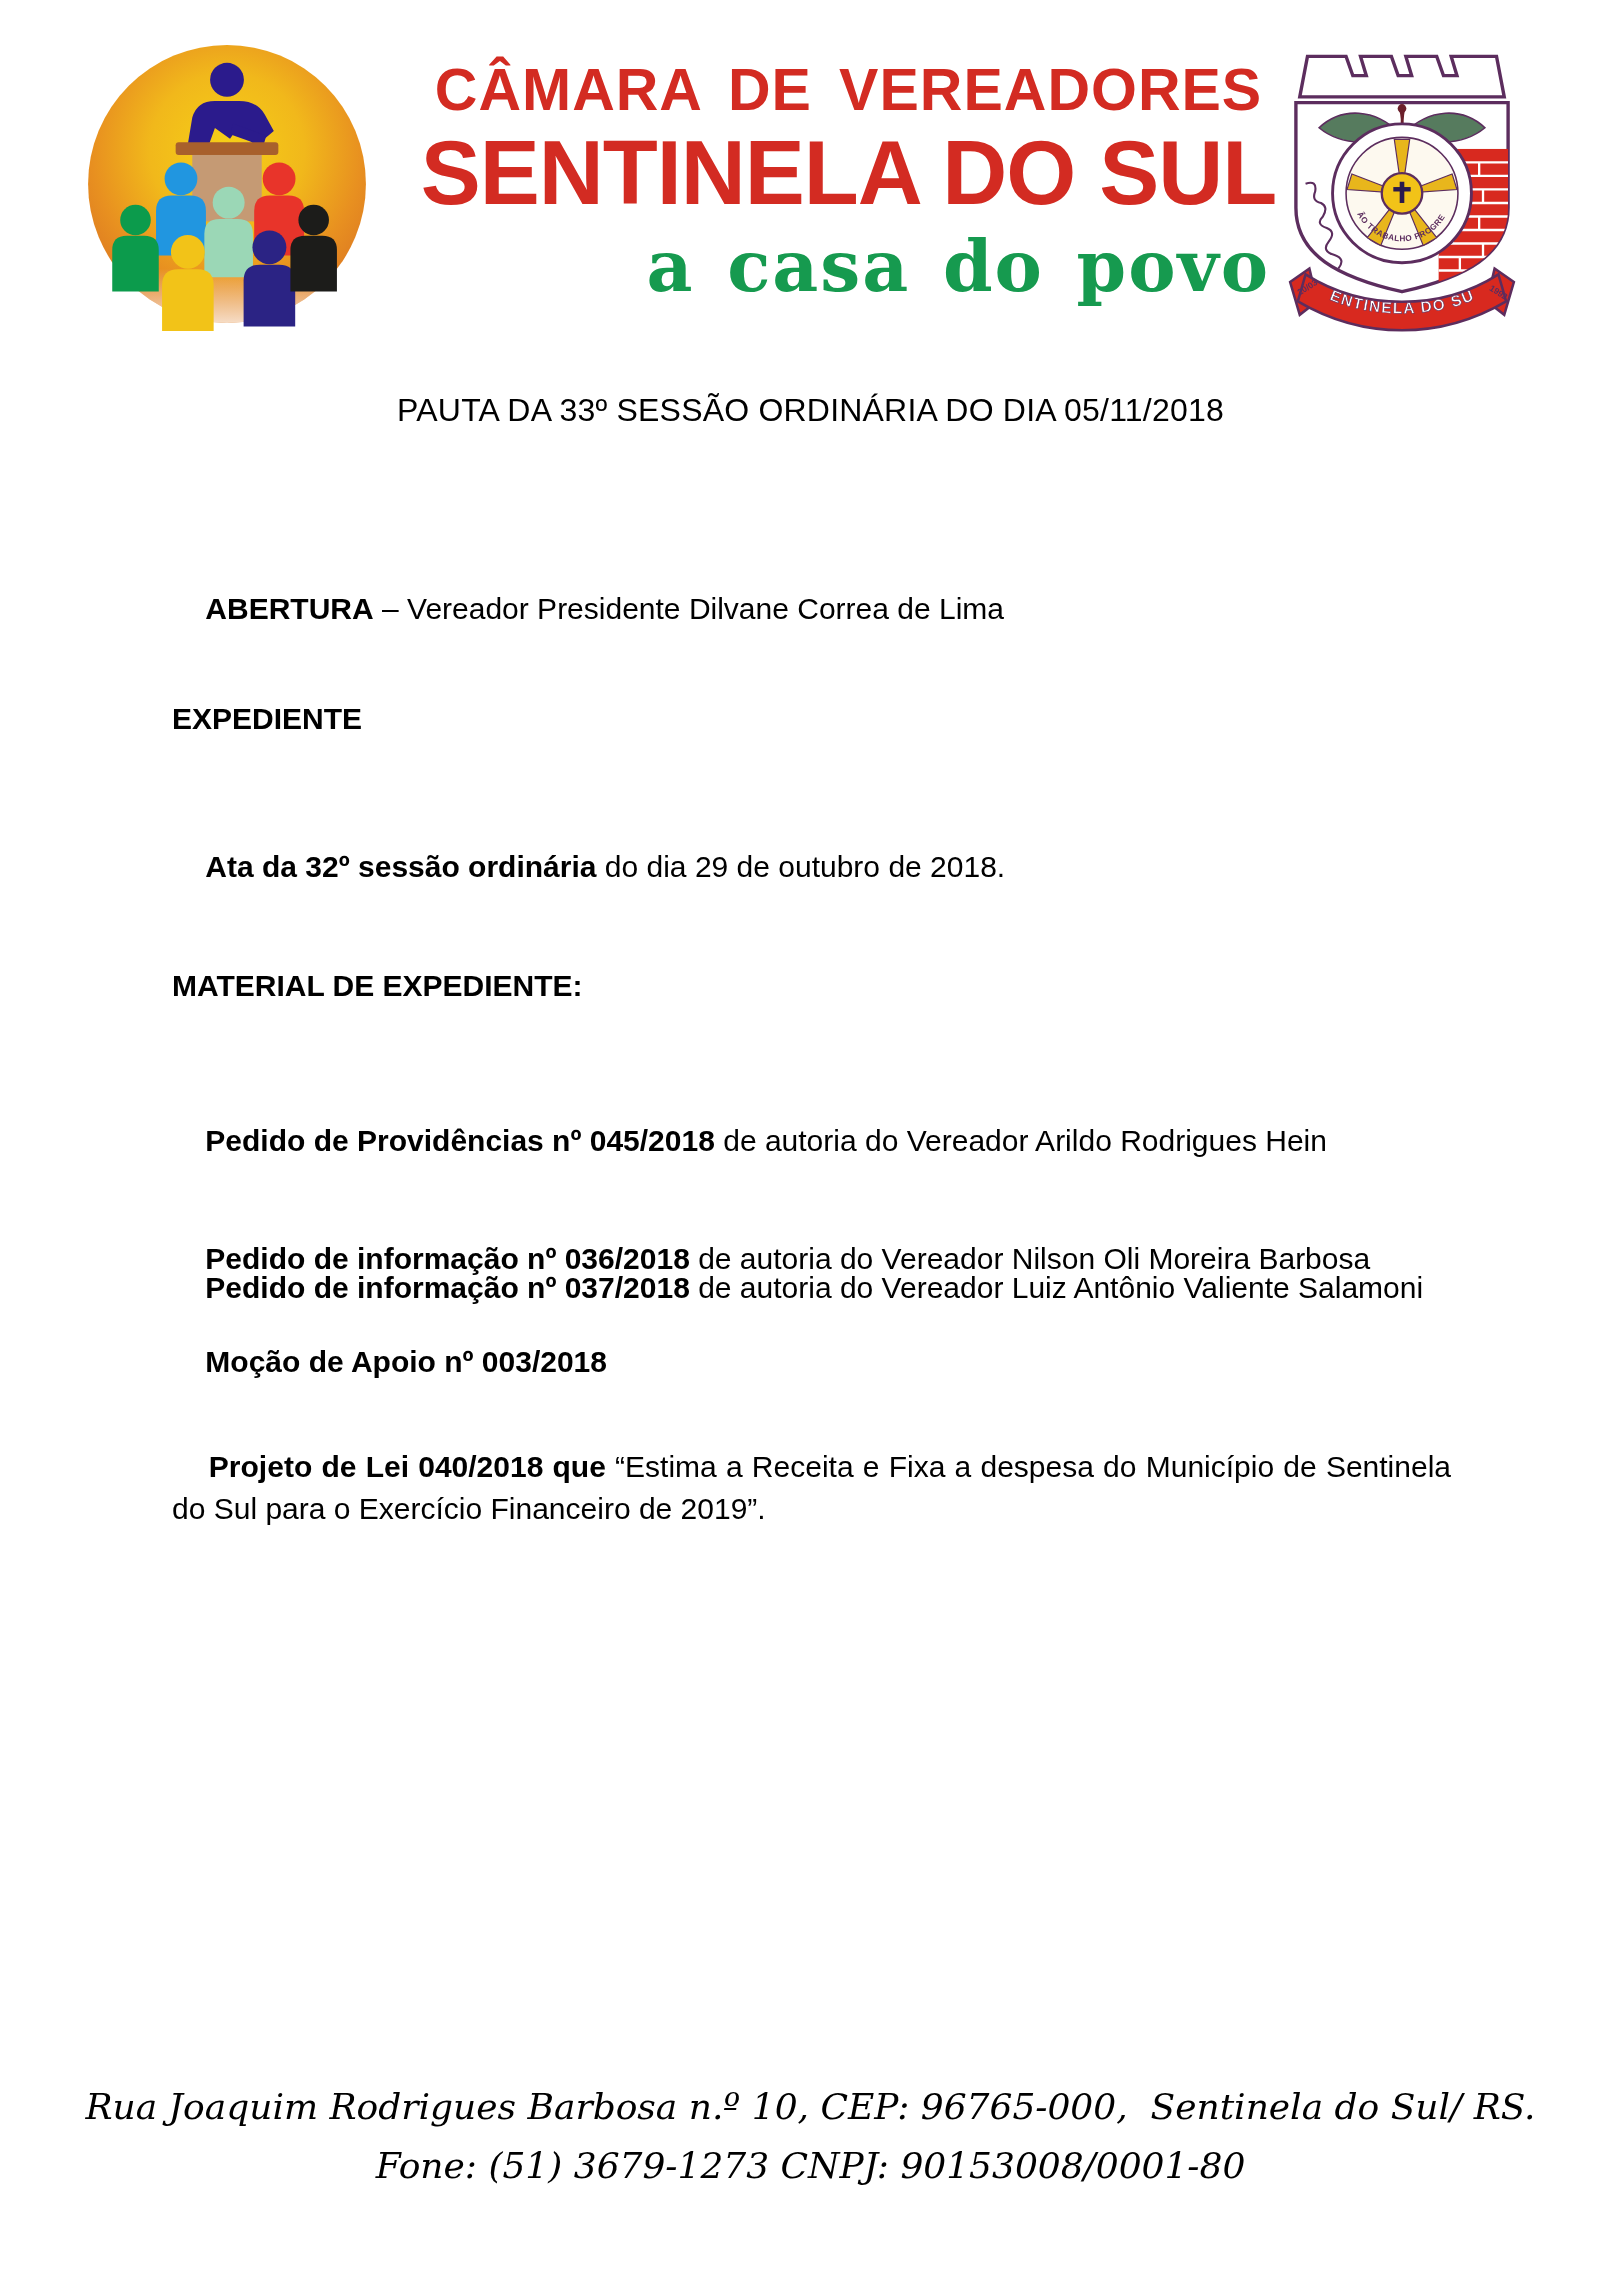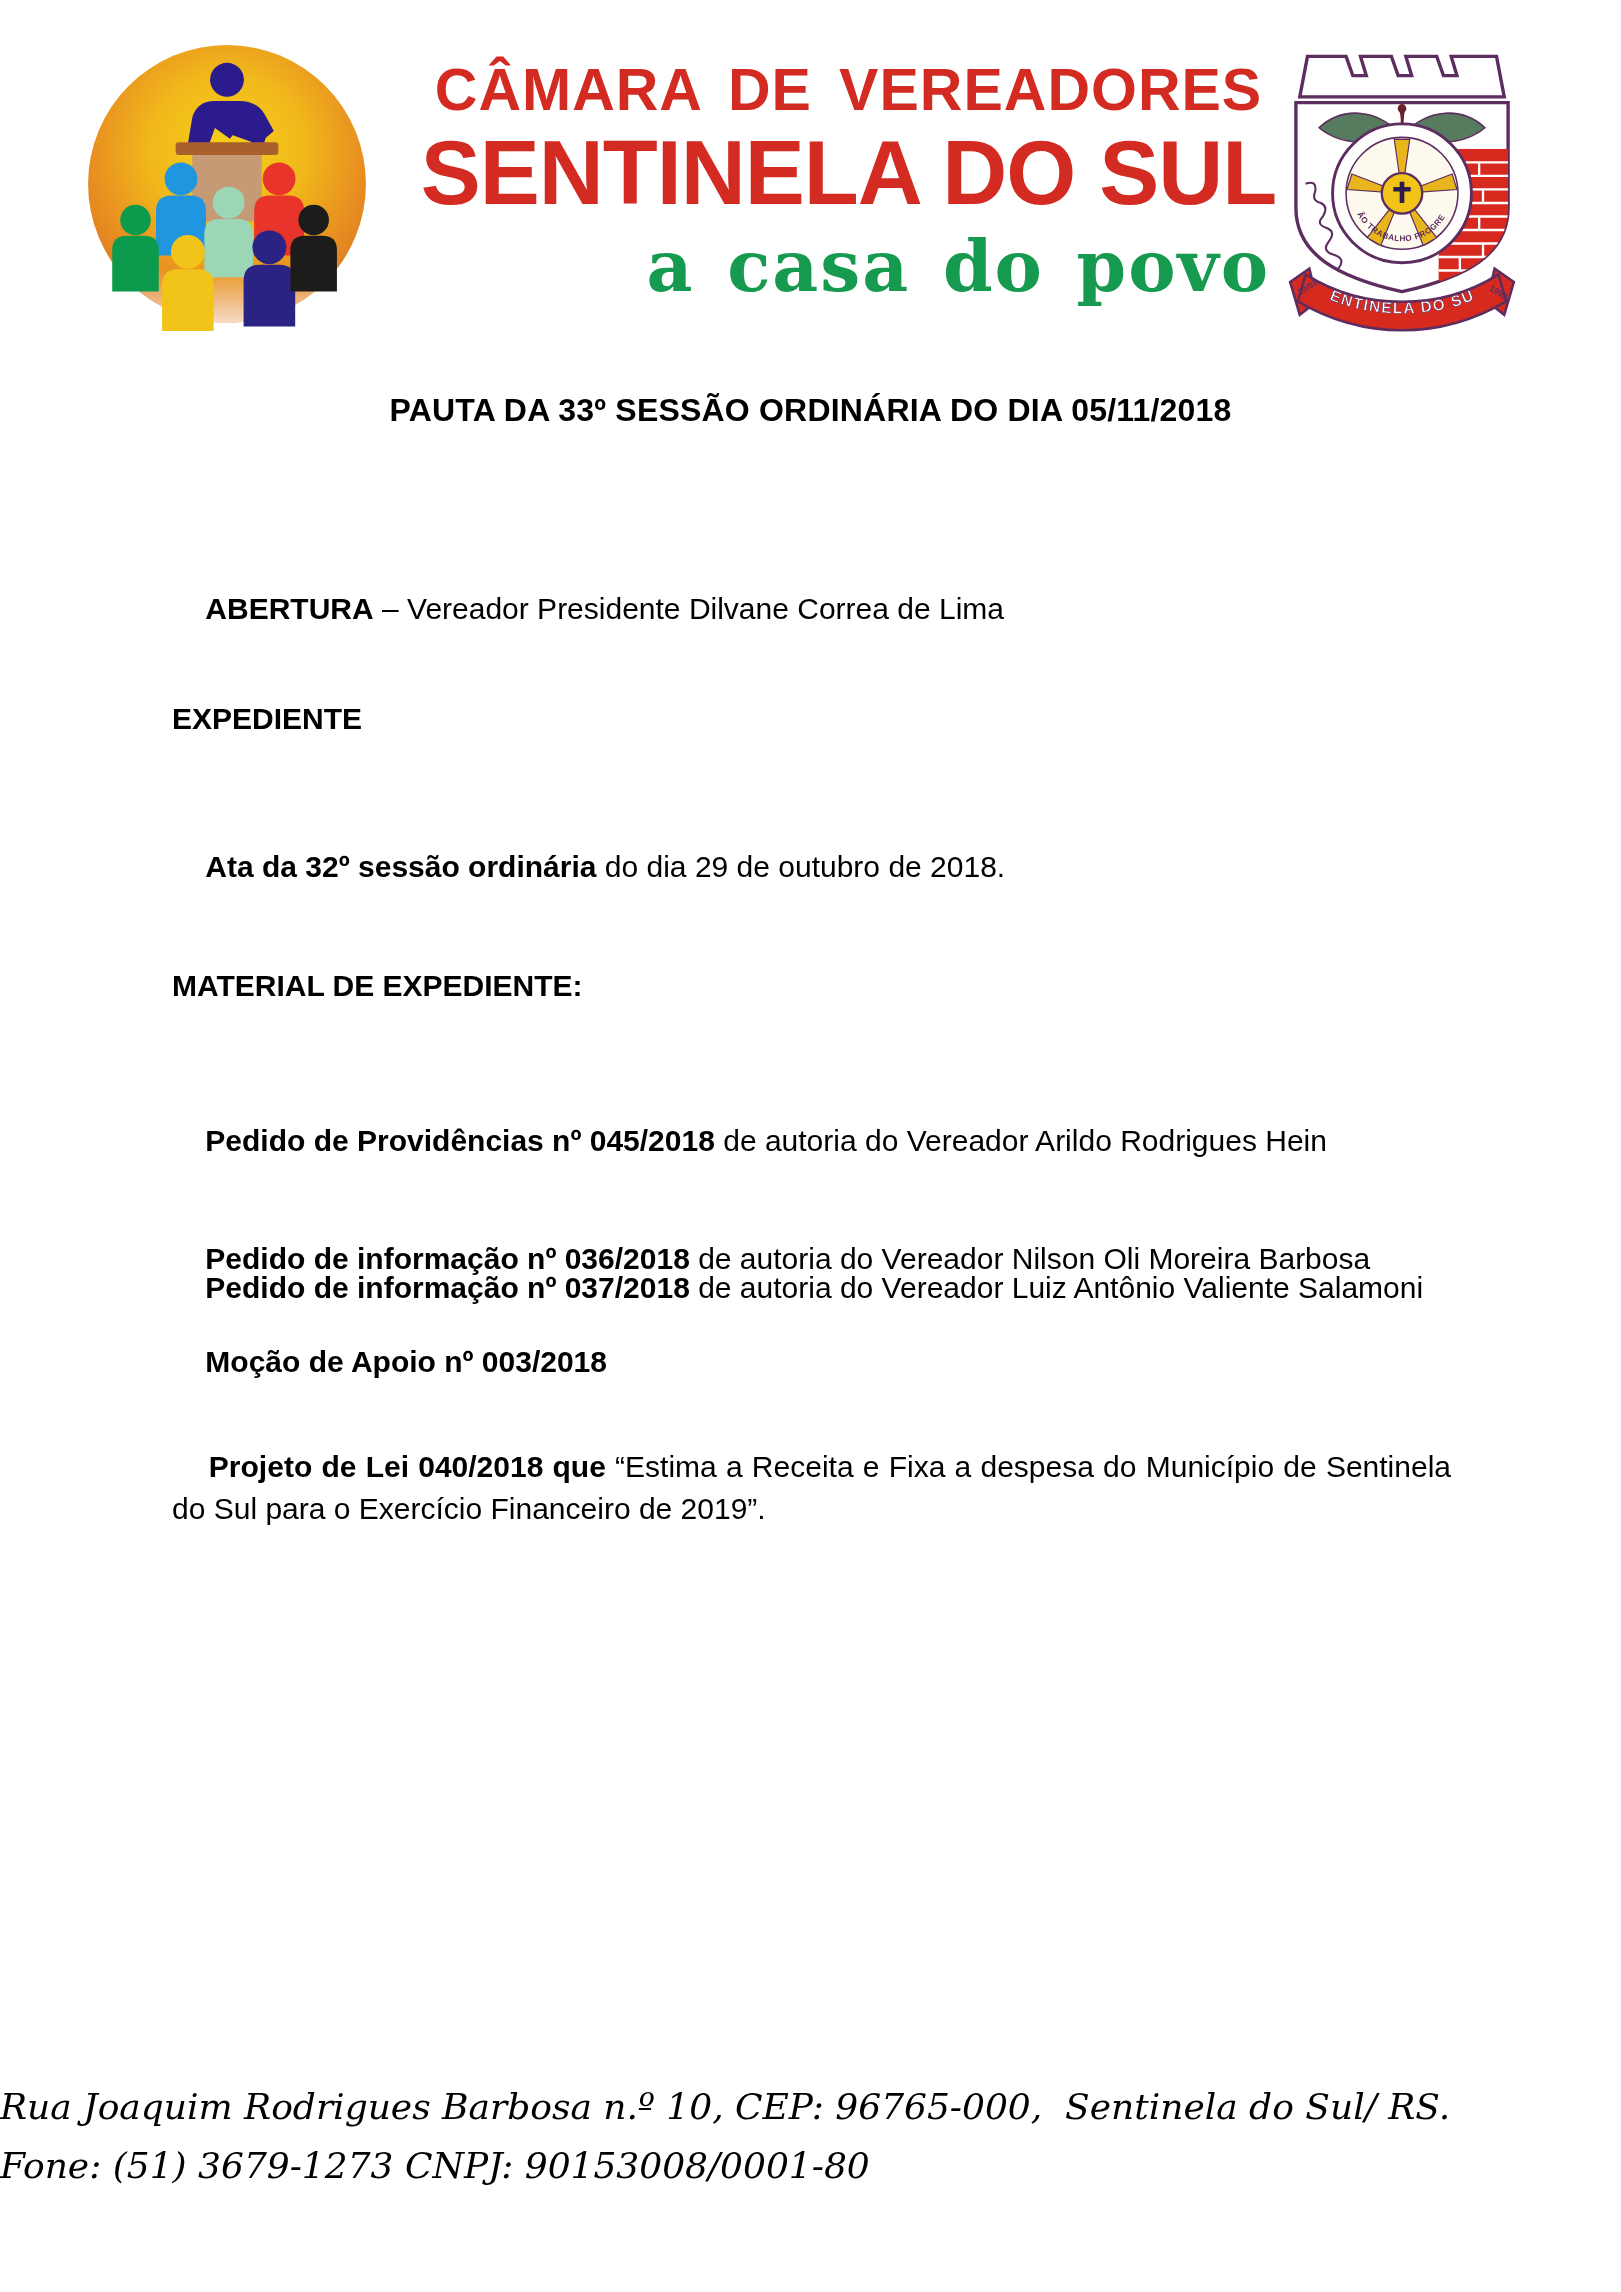--- a/index.html
+++ b/index.html
@@ -11,21 +11,21 @@
     font-family:"Liberation Sans","DejaVu Sans",sans-serif;
     color:#000000;
     overflow:hidden;
   }
   .abs { position:absolute; }
   .line { white-space:pre-wrap; font-size:30px; line-height:1.4; }
   .b { font-weight:bold; }
   .doc-title {
     left:0; right:0; top:392px;
     text-align:center;
-    font-size:32px; font-weight:bold;
+    font-size:32px; font-weight:normal;
     letter-spacing:0.2px;
   }
   .body-block { left:172px; width:1279px; }
   .justified { text-align:justify; }
   
   .org-text {
     left:417px; top:61px; width:863px;
     text-align:center;
     color:#d32b22;
     font-weight:bold;
@@ -34,21 +34,21 @@
   .org-line1 { font-size:59px; letter-spacing:1px; word-spacing:9.8px; }
   .org-line2 { font-size:90px; letter-spacing:-1px; margin-top:7.8px; }
   .org-tagline {
     font-family:"DejaVu Serif","Liberation Serif",serif;
     color:#169a4f; font-size:71px; font-weight:bold;
     text-align:right; margin-top:13.7px; padding-right:9.8px;
     letter-spacing:2px; word-spacing:5.9px;
   }
   .footer {
     left:0; right:0;
-    text-align:left;
+    text-align:center;
     font-family:"DejaVu Serif","Liberation Serif",serif;
     font-style:italic;
     font-size:36px;
     color:#000;
     white-space:pre-wrap;
   }
 </style>
 </head>
 <body>
 

